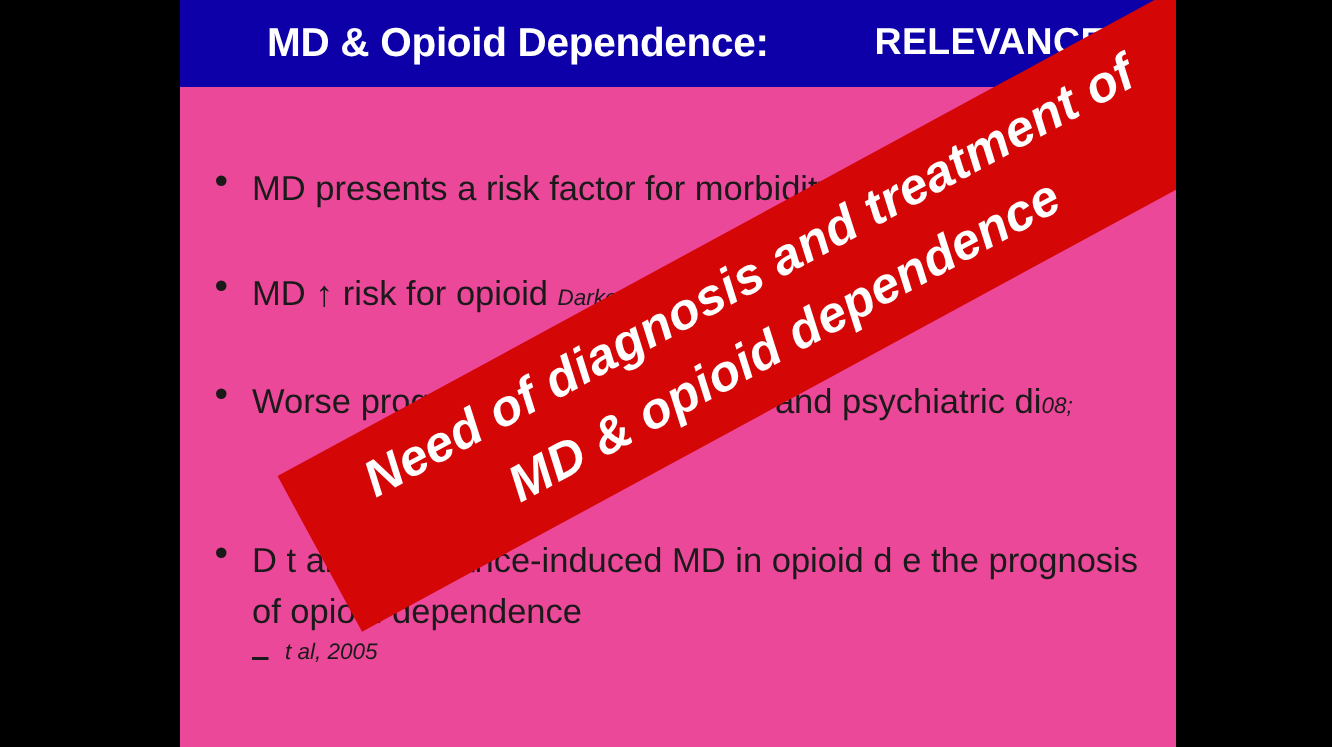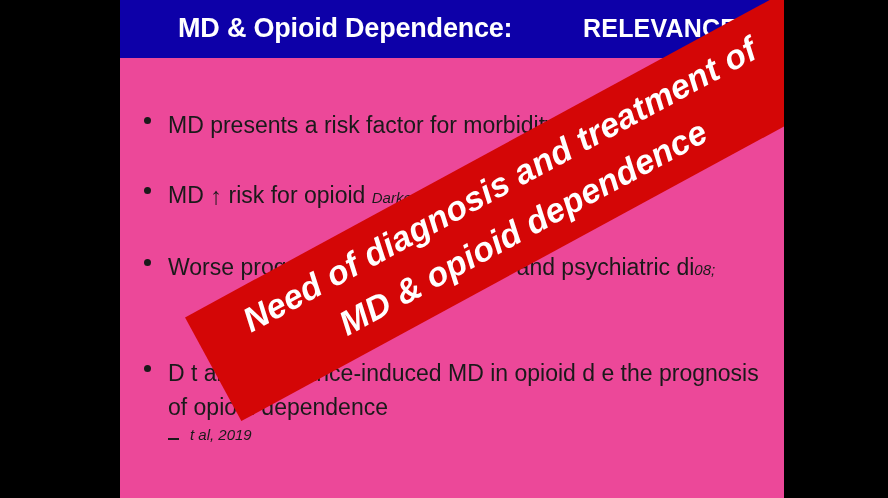--- a/index.html
+++ b/index.html
@@ -198,21 +198,21 @@
         <span class="bullet-text"><span>Worse prognosis:                                      pse in drug use  and psychiatric di</span><span class="cite">08;</span></span>
       </div>
 
       <div class="bullet-row" style="top:298px;">
         <span class="bullet-dot"></span>
         <span class="bullet-text">D                    t and substance-induced MD in opioid d              e the prognosis of opioid dependence</span>
       </div>
 
       <div class="sub-row" style="top:374px;">
         <span class="sub-dash"></span>
-        <span class="sub-text">t al, 2019</span>
+        <span class="sub-text">t al, 2005</span>
       </div>
 
     </div>
 
     <div id="banner">
       <span class="banner-line">Need of diagnosis and treatment of</span>
       <span class="banner-line">MD &amp; opioid dependence</span>
     </div>
 
   </div>

